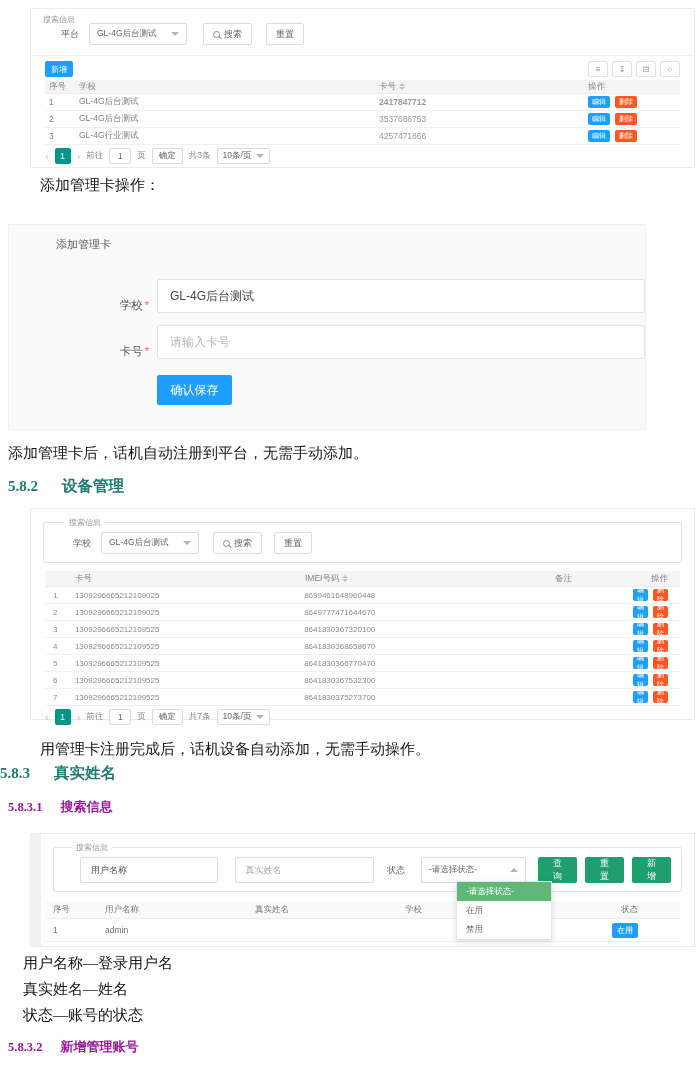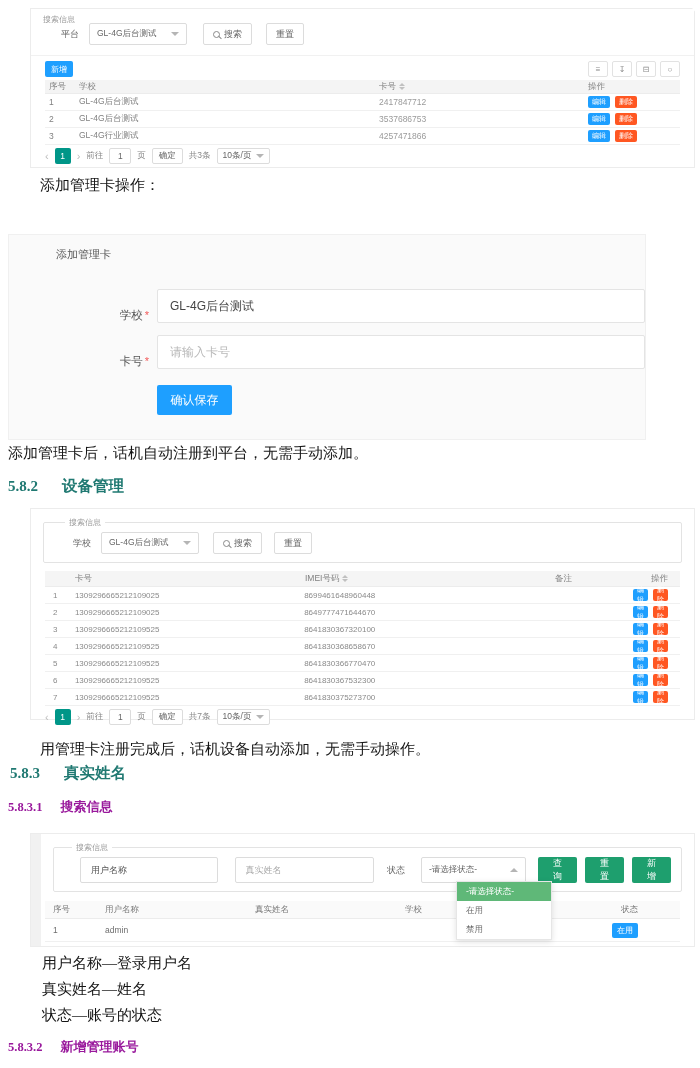--- a/index.html
+++ b/index.html
@@ -53,21 +53,21 @@
 .s1-search { position:relative; height:47px; border-bottom:1px solid #f1f1f1; }
 .s1-search .controls { position:absolute; left:30px; top:14px; }
 .c1-no { width:34px; padding-left:4px; }
 .c1-school { width:300px; }
 .c1-card { flex:1; }
 .c1-op { width:92px; }
 .shot1 .g-head { height:14px; }
 .shot1 .g-row { height:17px; }
 
 
-.addcard { position:absolute; left:8px; top:224px; width:638px; height:206px; background:#fafafa; border:1px solid #f0f0f0;margin-top:10px; }
+.addcard { position:absolute; left:8px; top:224px; width:638px; height:206px; background:#fafafa; border:1px solid #f0f0f0; }
 .ac-title { position:absolute; left:47px; top:12px; font-size:11px; color:#595959; }
 .ac-row { position:absolute; left:0; width:100%; display:flex; align-items:flex-end; }
 .ac-row1 { top:54px; } .ac-row2 { top:100px; }
 .ac-label { width:140px; text-align:right; font-size:11.5px; color:#555; }
 .ac-star { color:#f25a5a; margin-left:2px; font-size:11px; }
 .ac-input { width:488px; height:34px; margin-left:8px; border:1px solid #e4e4e4; border-radius:2px; background:#fff; padding:0 12px; font-size:12px; color:#444; outline:none; }
 .ac-input::placeholder { color:#b8b8b8; }
 .ac-save { position:absolute; left:148px; top:150px; width:75px; height:30px; background:#1E9FFF; color:#fff; font-size:12px; border:none; border-radius:2px; cursor:pointer; }
 
 
@@ -110,21 +110,21 @@
 
 
 .para { position:absolute; font-size:15px; color:#151515; white-space:nowrap; }
 .heading { position:absolute; display:flex; align-items:baseline; white-space:nowrap; }
 .h-num { font-weight:bold; font-family:"Liberation Serif", serif; }
 .h-title { font-weight:bold; font-family:"Liberation Sans", sans-serif; }
 .h-teal  { color:#207972; }
 .h-purple { color:#99199C; }
 .h-lg .h-num { font-size:15px; } .h-lg .h-title { font-size:15.5px; margin-left:24px; }
 .h-sm .h-num { font-size:12.5px; } .h-sm .h-title { font-size:13px; margin-left:18px; }
-.glossary { position:absolute; left:42px; top:950px; font-size:15px; color:#151515; line-height:26px; }
+.glossary { position:absolute; left:23px; top:950px; font-size:15px; color:#151515; line-height:26px; }
 </style>
 </head>
 <body>
 
 <div class="page">
 
   <div class="shot shot1 ui">
     <div class="s1-search">
       <div class="legend">搜索信息</div>
       <div class="controls">
@@ -157,21 +157,21 @@
         <span class="c1-school">学校</span>
         <span class="c1-card"><span>卡号</span><span class="sort">
               <i class="up"></i>
               <i class="dn"></i>
             </span></span>
         <span class="c1-op">操作</span>
       </div>
       <div class="g-row">
         <span class="c1-no">1</span>
         <span class="c1-school">GL-4G后台测试</span>
-        <span class="c1-card" style="color:#9a9a9a;">2417847712</span>
+        <span class="c1-card" style="color:#9a9a9a;font-weight:bold;">2417847712</span>
         <span class="c1-op"><span class="pill edit">编辑</span><span class="pill del">删除</span></span>
       </div>
       <div class="g-row">
         <span class="c1-no">2</span>
         <span class="c1-school">GL-4G后台测试</span>
         <span class="c1-card" style="color:#9a9a9a;">3537686753</span>
         <span class="c1-op"><span class="pill edit">编辑</span><span class="pill del">删除</span></span>
       </div>
       <div class="g-row">
         <span class="c1-no">3</span>
@@ -327,21 +327,21 @@
       <span class="pg-btn">确定</span>
       <span>共7条</span>
       <span class="pg-size">
           <span>10条/页</span>
           <span class="caret-down"></span>
         </span>
     </div>
   </div>
 
   <div class="para" style="left:40px; top:740px;">用管理卡注册完成后，话机设备自动添加，无需手动操作。</div>
-  <div class="heading h-lg h-teal" style="left:10px; top:763px;">
+  <div class="heading h-lg h-teal" style="left:0; top:763px;">
     <span class="h-num">5.8.3</span>
     <span class="h-title">真实姓名</span>
   </div>
   <div class="heading h-sm h-purple" style="left:8px; top:798px;">
     <span class="h-num">5.8.3.1</span>
     <span class="h-title">搜索信息</span>
   </div>
 
   <div class="shot shot3 ui">
     <div class="s3-strip"></div>

